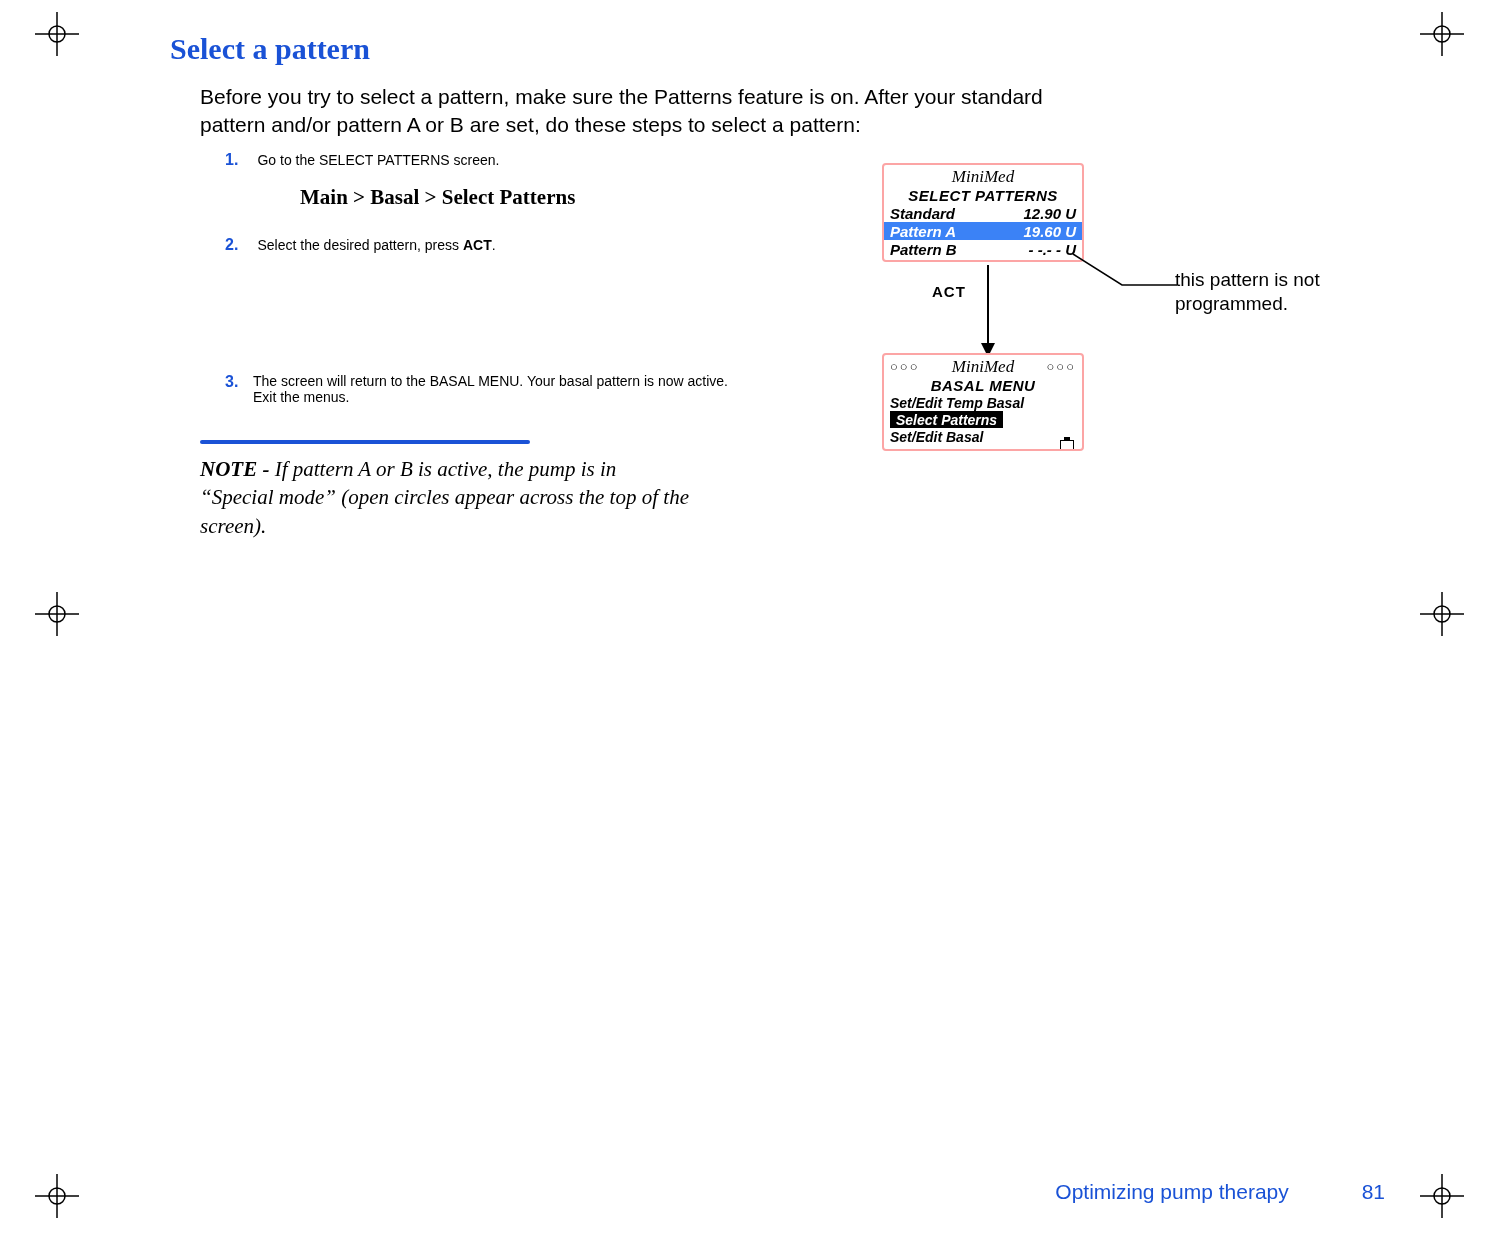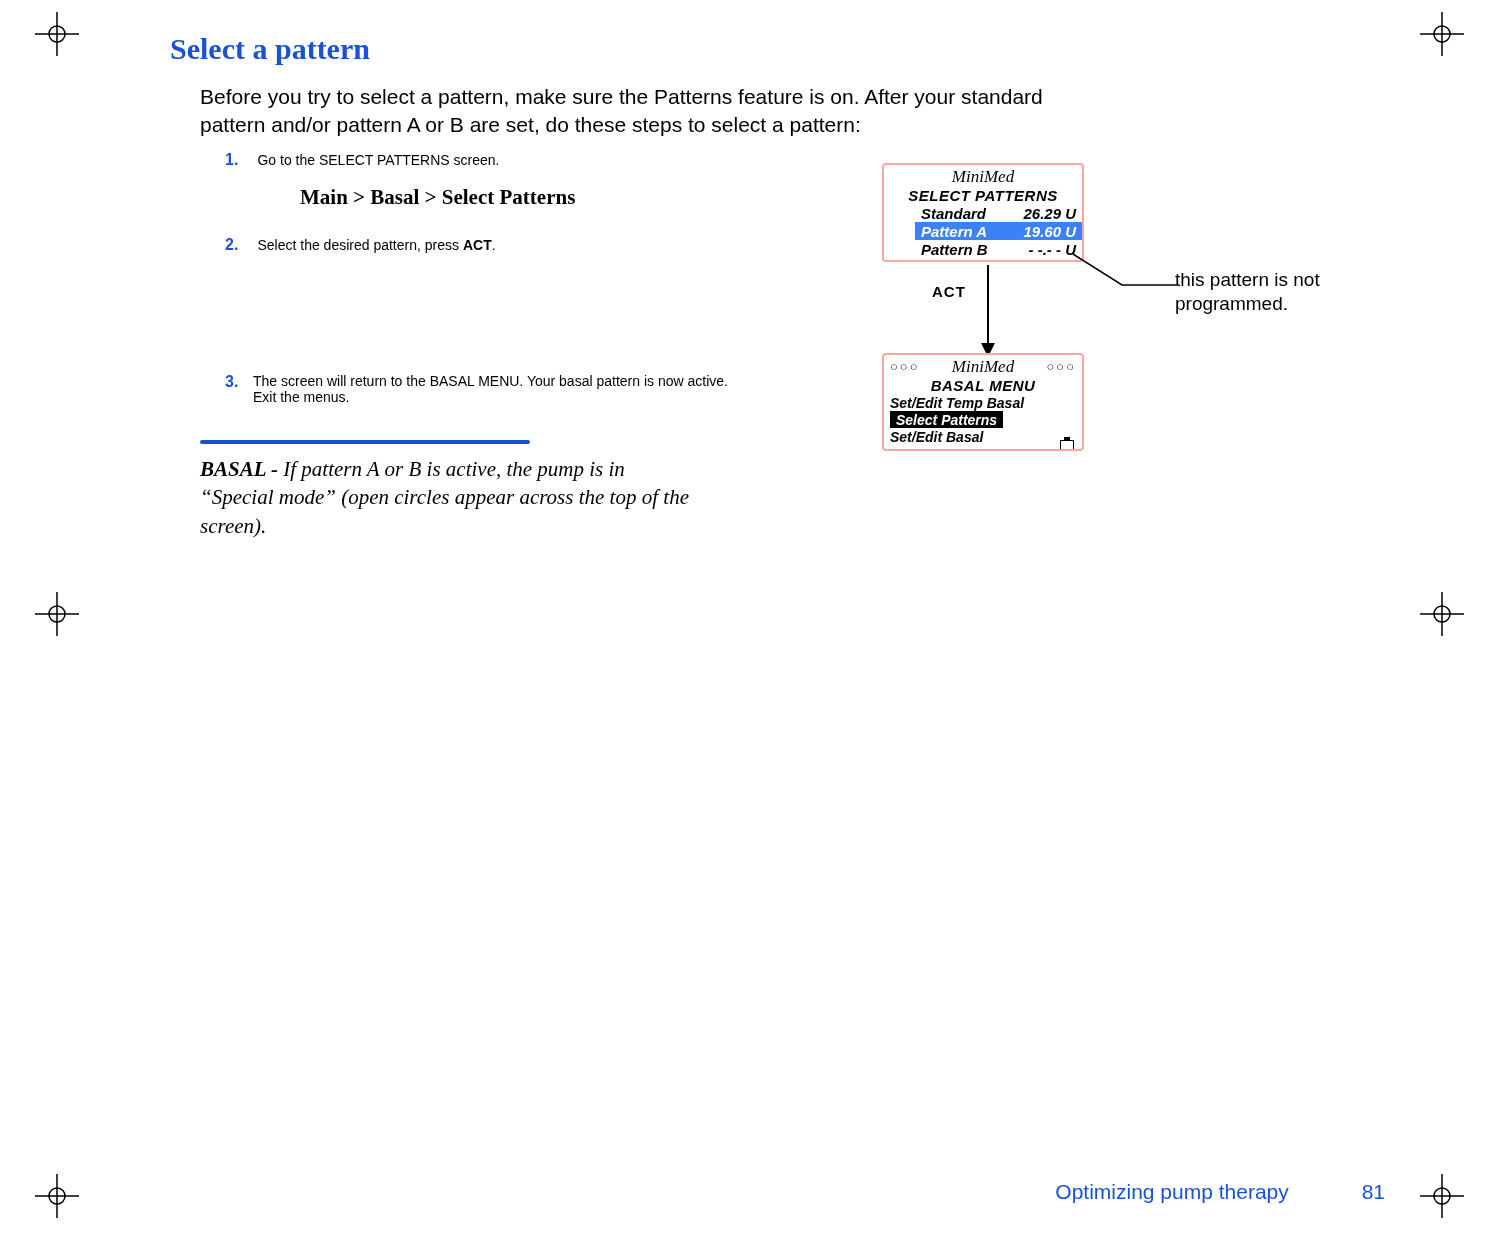--- a/index.html
+++ b/index.html
@@ -122,21 +122,20 @@
     letter-spacing: 0.5px;
   }
   .row {
     display: flex;
     justify-content: space-between;
     padding: 0 6px;
     font-weight: bold;
     font-size: 15px;
     height: 18px;
     align-items: center;
-    margin-left: 31px;
   }
   .row.selected {
     background: #3b82f6;
     color: #fff;
   }
   .act-label {
     position: absolute;
     left: 50px;
     top: 120px;
     font-weight: bold;
@@ -240,31 +239,31 @@
     </span>
   </div>
 
   <div class="list" style="top:373px; width:510px;">
     <span class="num" style="float:left;">3.</span>
     <span class="item-text" style="display:block; ">The screen will return to the BASAL MENU. Your basal pattern is now active. Exit the menus.</span>
   </div>
 
   <div class="note-rule"></div>
   <div class="note">
-    <span class="nlabel">BASAL - </span><span>If pattern A or B is active, the pump is in “Special mode” (open circles appear across the top of the screen).</span>
+    <span class="nlabel">NOTE - </span><span>If pattern A or B is active, the pump is in “Special mode” (open circles appear across the top of the screen).</span>
   </div>
 
   <div class="device-area">
 
     <div class="screen-frame" style="position:absolute; left:0; top:0; padding-bottom:2px;">
       <div class="screen-brand">MiniMed</div>
       <div class="screen-title">SELECT PATTERNS</div>
       <div class="row">
         <span>Standard</span>
-        <span>26.29 U</span>
+        <span>12.90 U</span>
       </div>
       <div class="row selected">
         <span>Pattern A</span>
         <span>19.60 U</span>
       </div>
       <div class="row">
         <span>Pattern B</span>
         <span>- -.- - U</span>
       </div>
     </div>

